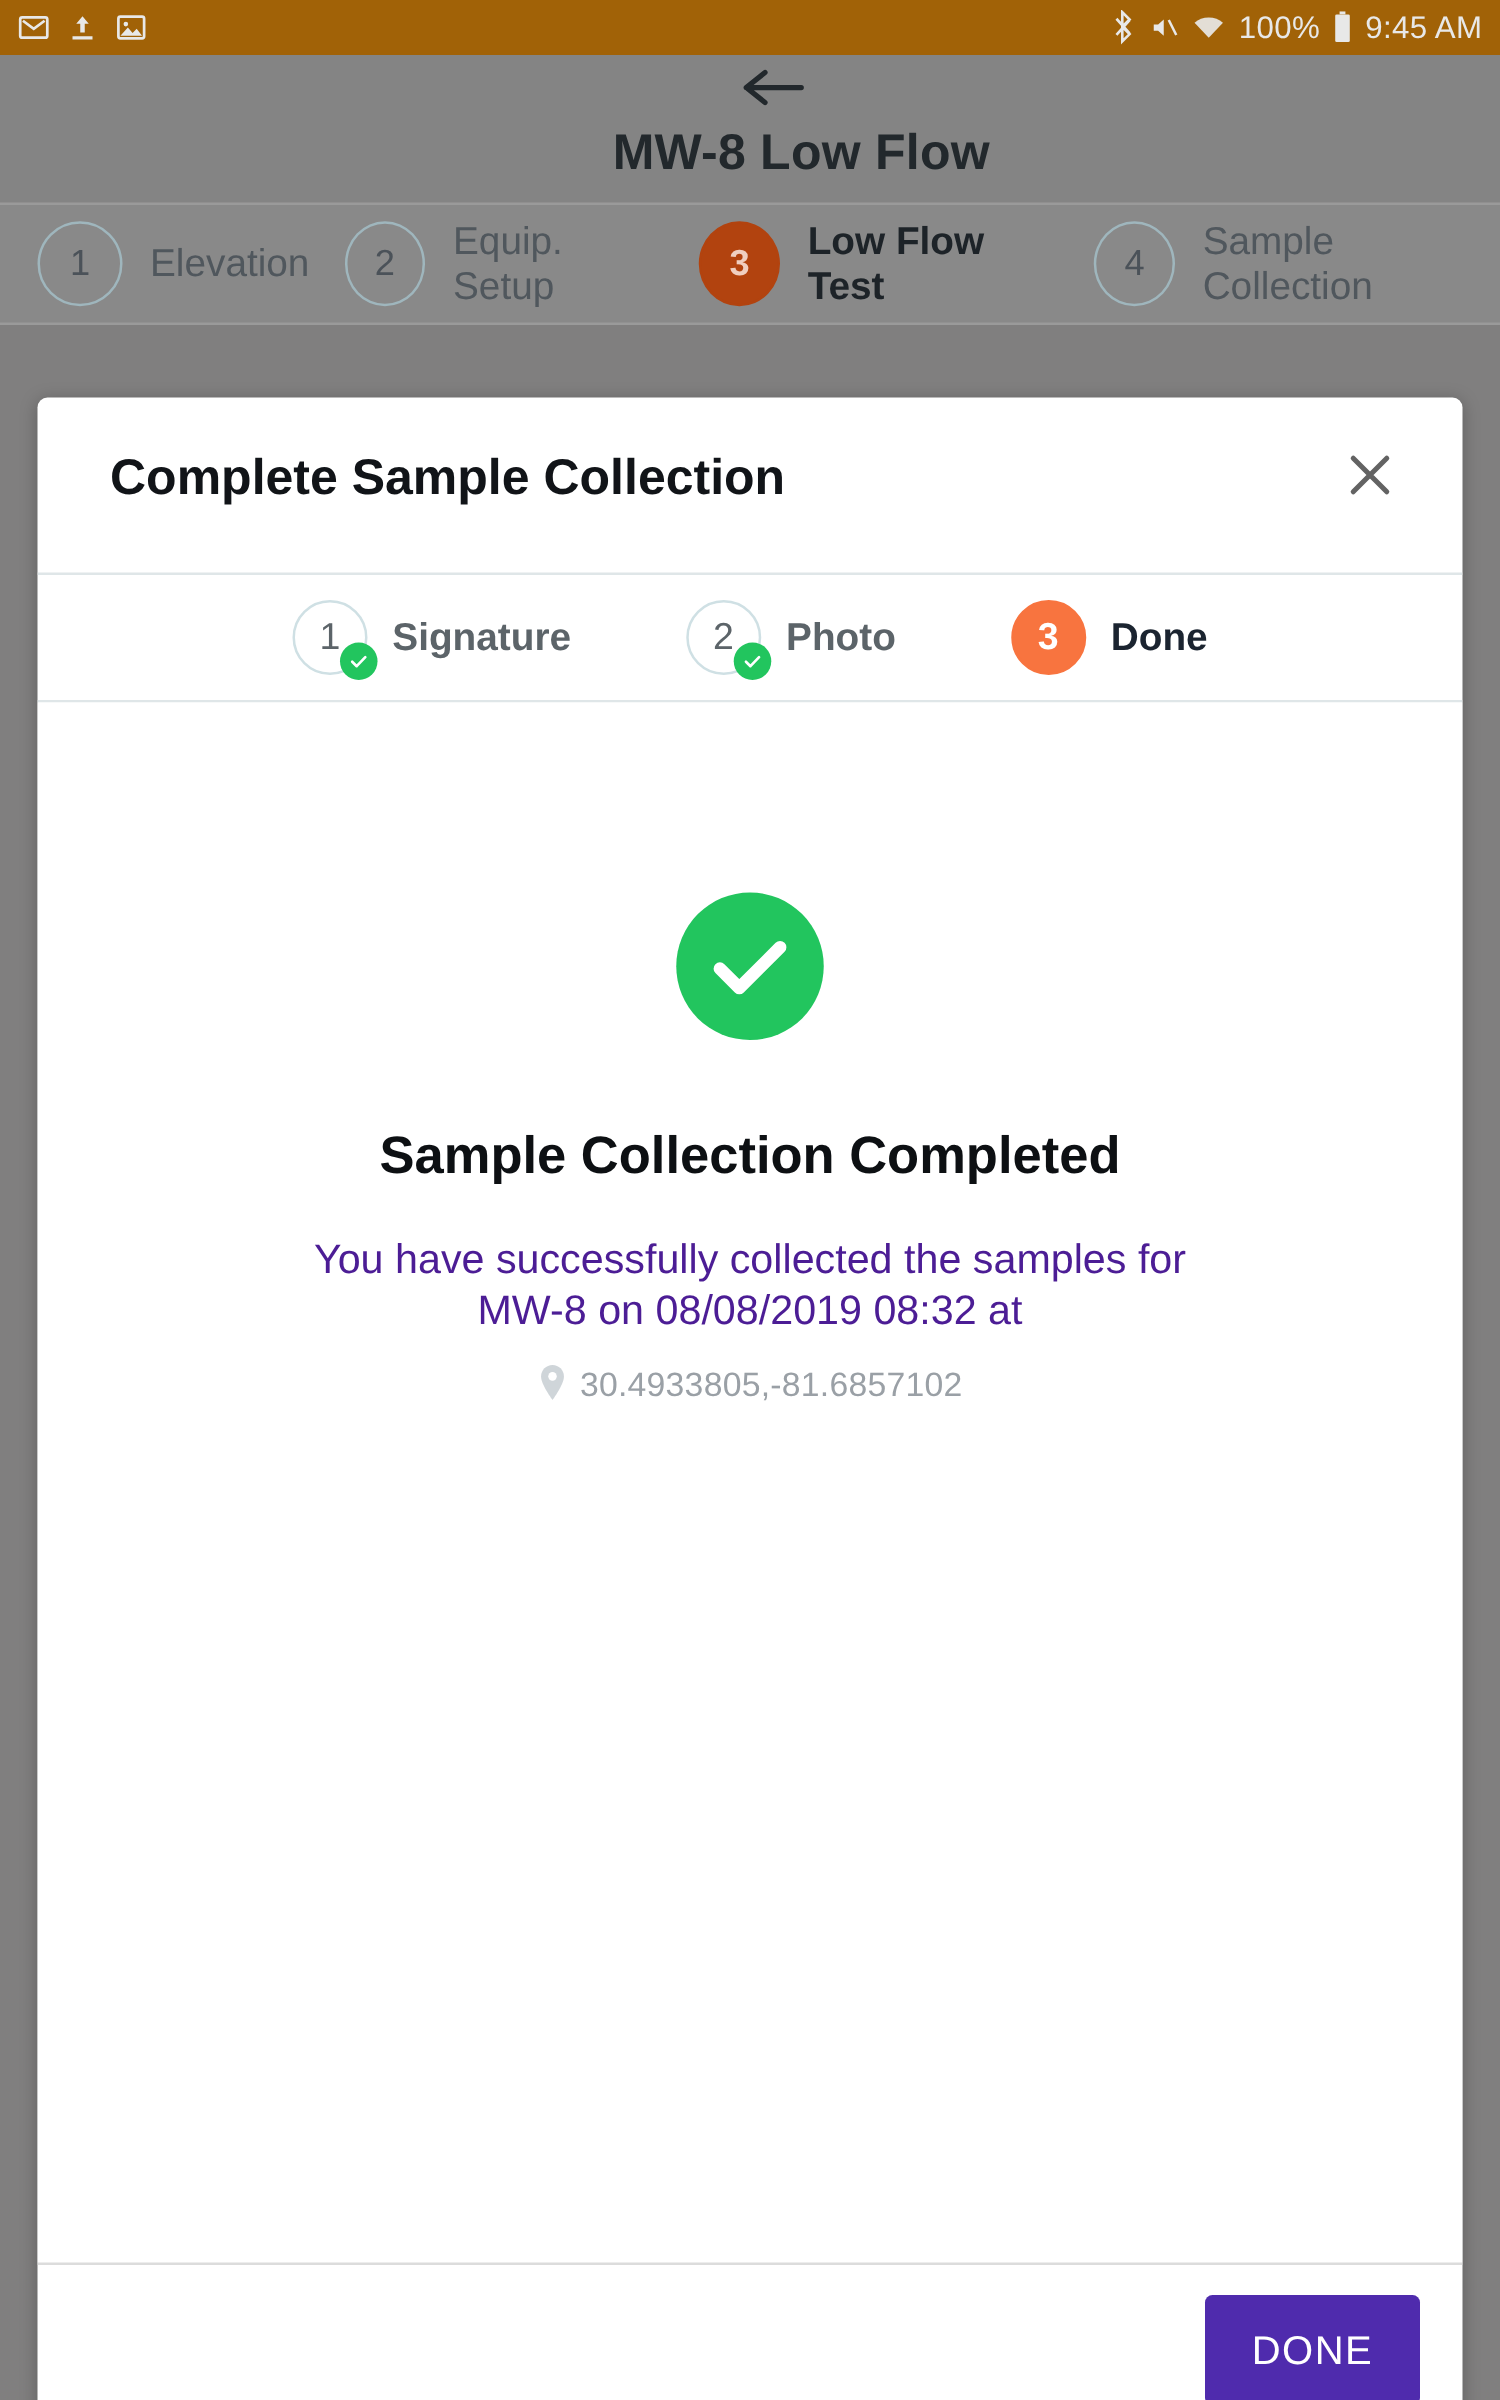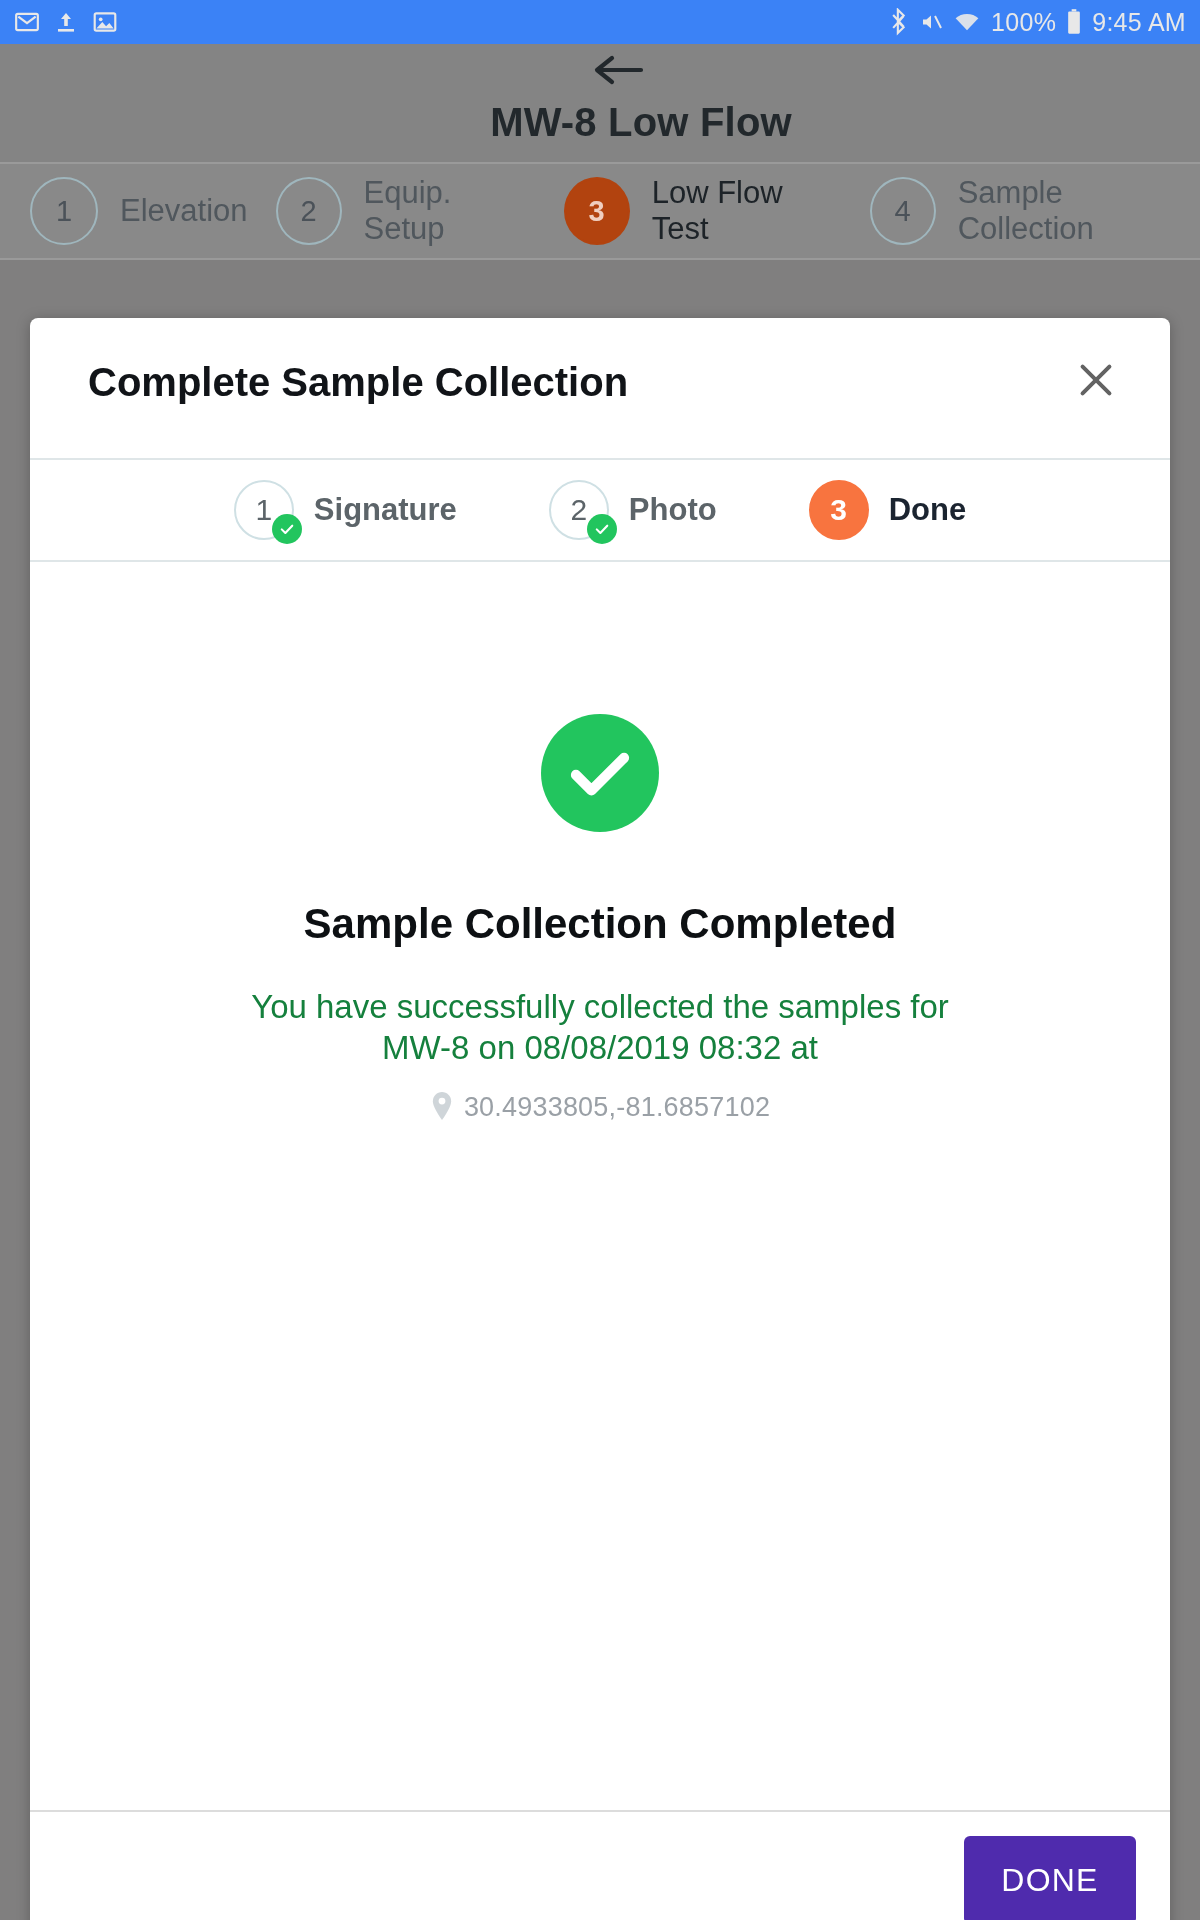--- a/index.html
+++ b/index.html
@@ -12,21 +12,21 @@
   body {
     background: #807f7f;
     position: relative;
   }
 
   
   .statusbar {
     position: absolute;
     top: 0; left: 0;
     width: 1200px; height: 44px;
-    background: #3b82f6;
+    background: #a16207;
     display: flex;
     align-items: center;
     padding: 0 14px;
   }
   .sb-left { display: flex; align-items: center; gap: 14px; }
   .sb-right {
     margin-left: auto;
     display: flex;
     align-items: center;
     gap: 10px;
@@ -87,21 +87,21 @@
     background: #b2430f;
     border-color: #b2430f;
     color: #f0cfc0;
     font-weight: bold;
   }
   .ostep-label {
     margin-left: 22px;
     font-size: 31px;
     color: #50575d;
   }
-  .ostep-label.active { color: #1d2328; font-weight: normal; }
+  .ostep-label.active { color: #1d2328; font-weight: bold; }
 
   
   .dialog {
     position: absolute;
     left: 30px; top: 318px;
     width: 1140px;
     height: 1630px;
     background: #ffffff;
     border-radius: 8px;
     overflow: hidden;
@@ -191,21 +191,21 @@
     margin-top: 68px;
     font-size: 42px;
     font-weight: bold;
     color: #0d1013;
     text-align: left;
   }
   .success-msg {
     margin-top: 38px;
     font-size: 33px;
     line-height: 1.25;
-    color: #15803d;
+    color: #4c1d95;
     text-align: center;
     max-width: 700px;
   }
   .geo-row {
     margin-top: 22px;
     display: flex;
     align-items: center;
     justify-content: center;
     gap: 10px;
   }

